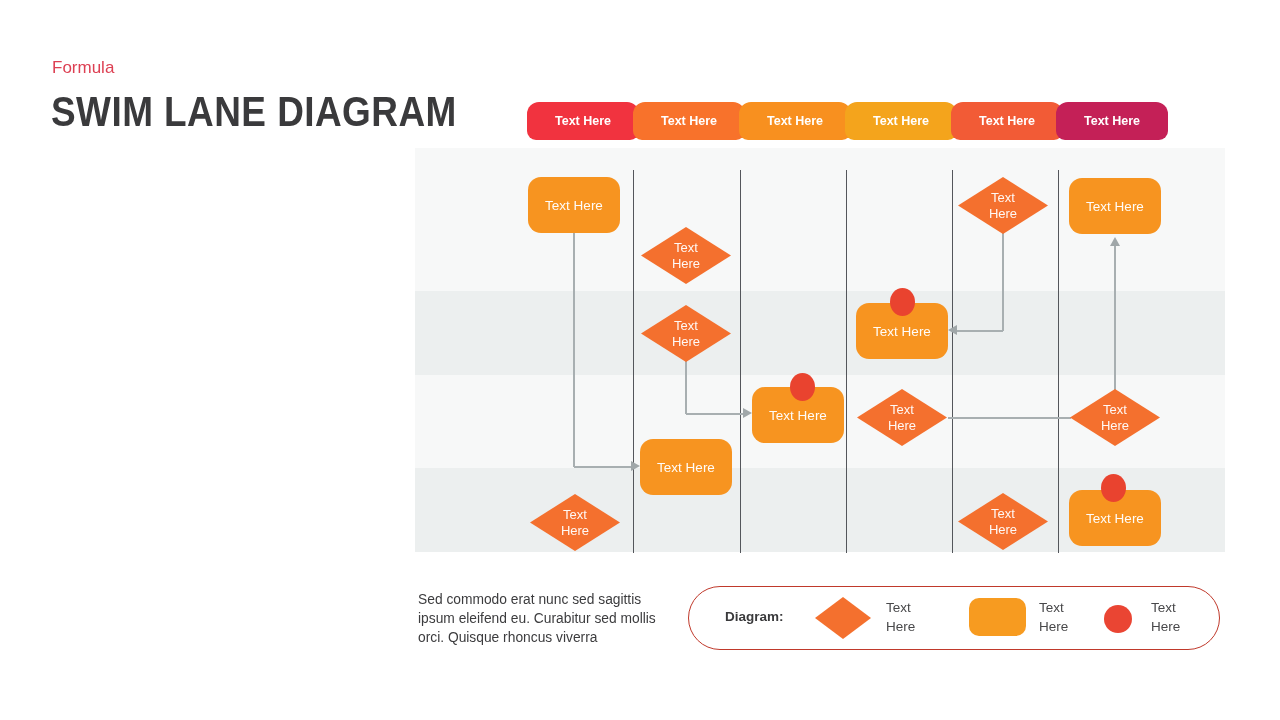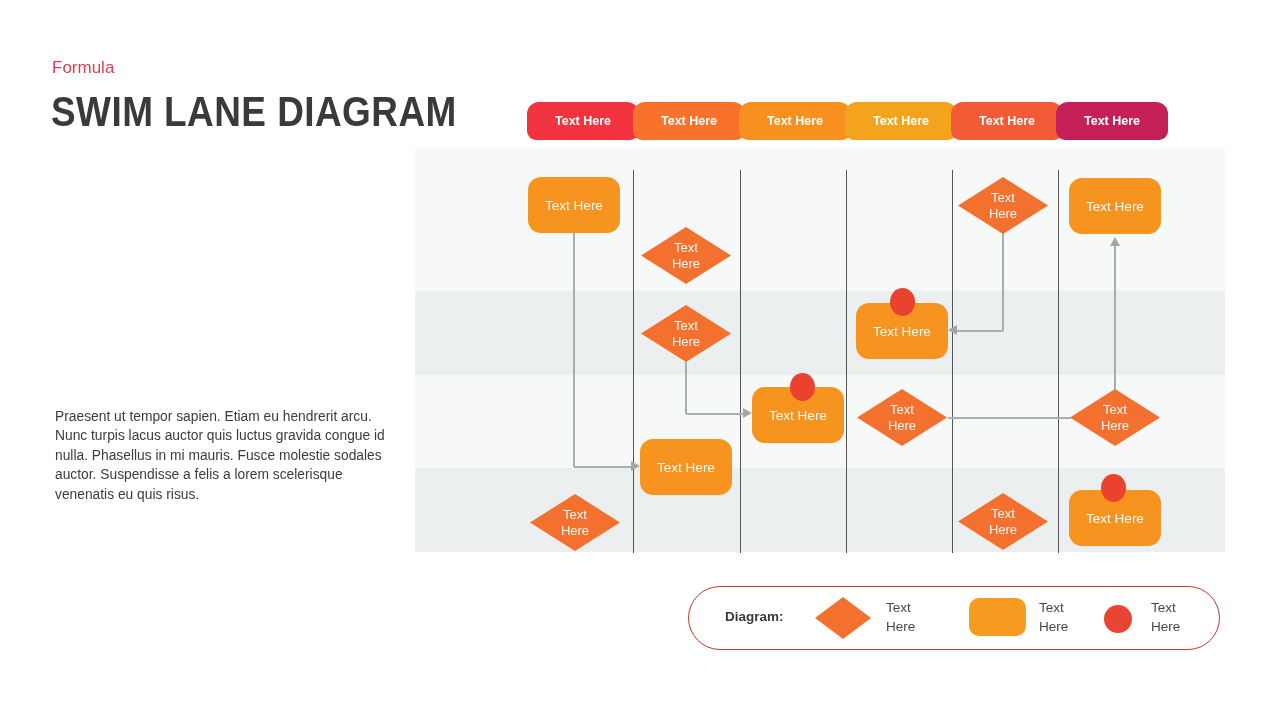--- a/index.html
+++ b/index.html
@@ -55,21 +55,21 @@
   .lg-circle{position:absolute;left:415px;top:18px;width:28px;height:28px;border-radius:50%;background:#EA4533;}
   .lg-label{position:absolute;top:11px;width:50px;font-size:13.5px;line-height:19px;color:#48484A;}
 </style>
 </head>
 <body>
 
 <div class="slide">
 
   <div class="eyebrow">Formula</div>
   <div class="h1">SWIM LANE DIAGRAM</div>
-  <div class="para">Praesent ut tempor sapien. Etiam eu hendrerit arcu. Nunc turpis lacus auctor quis luctus gravida congue id nulla. Phasellus in mi mauris. Fusce molestie sodales auctor. Suspendisse a felis a lorem scelerisque venenatis eu quis risus.</div>
+  <div class="note">Sed commodo erat nunc sed sagittis ipsum eleifend eu. Curabitur sed mollis orci. Quisque rhoncus viverra</div>
 
   <div class="grid">
     <div class="row light" style="top:0;height:143px;"></div>
     <div class="row gray" style="top:143px;height:84px;"></div>
     <div class="row light" style="top:227px;height:93px;"></div>
     <div class="row gray" style="top:320px;height:84px;"></div>
     <div class="vline" style="left:218px;"></div>
     <div class="vline" style="left:325px;"></div>
     <div class="vline" style="left:431px;"></div>
     <div class="vline" style="left:537px;"></div>

